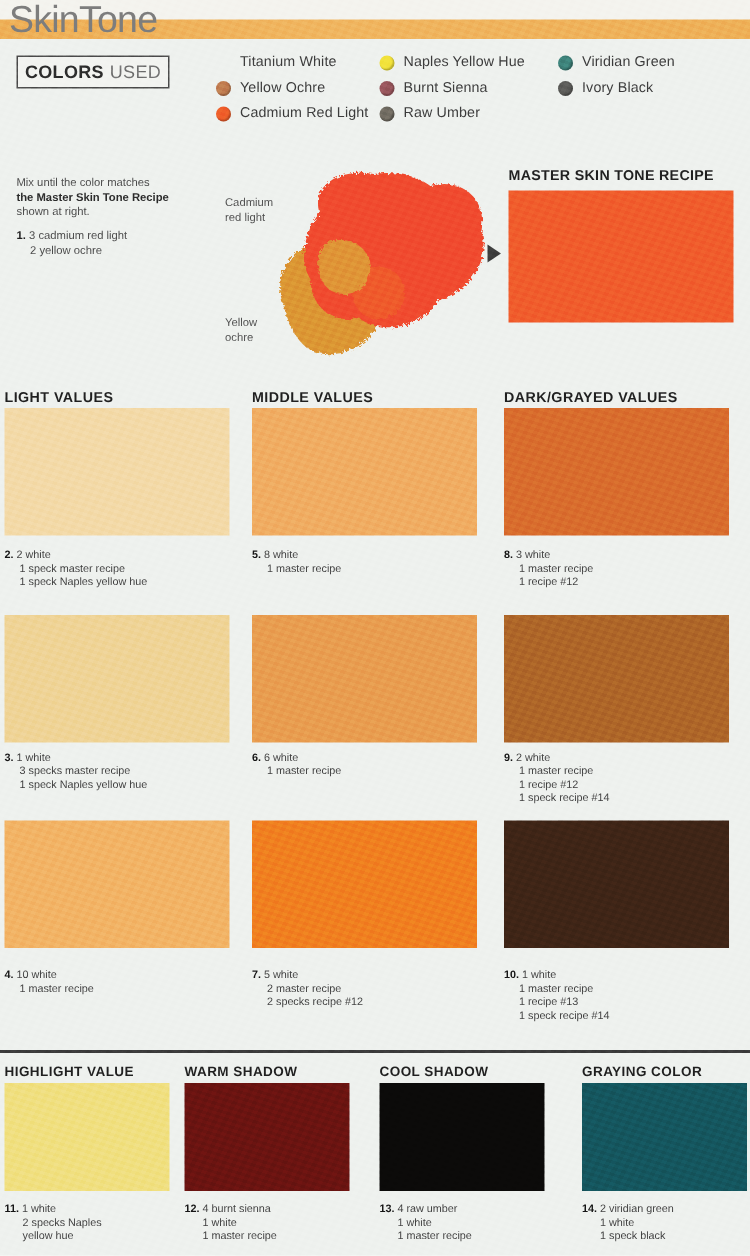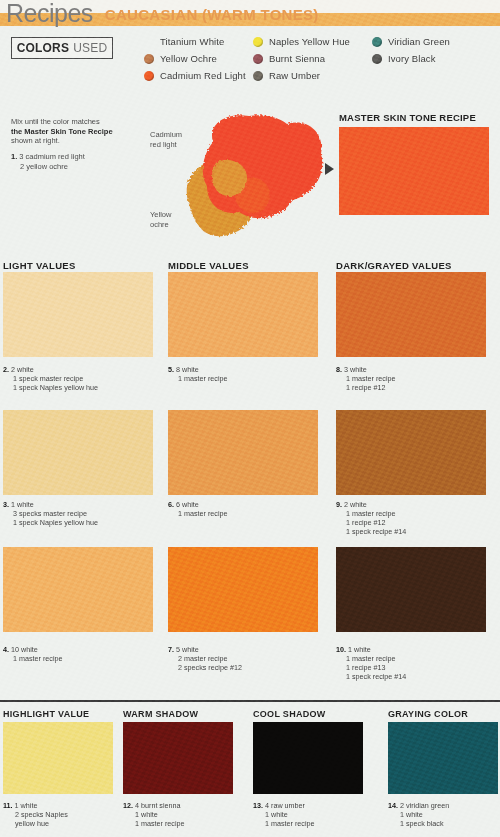--- a/index.html
+++ b/index.html
@@ -121,22 +121,21 @@
       repeating-linear-gradient(17deg, rgba(255,255,255,.05) 0 2px, rgba(0,0,0,.025) 2px 4px),
       repeating-linear-gradient(-63deg, rgba(255,255,255,.04) 0 3px, rgba(0,0,0,.02) 3px 6px);
     mix-blend-mode:overlay;
   }
 </style>
 </head>
 <body>
 
 <div class="header-band" style="background: linear-gradient(90deg, rgb(238, 174, 85) 0%, rgb(240, 180, 94) 45%, rgb(238, 174, 85) 100%);"></div>
 <div class="title-wrap">
-  <span class="t-recipes">Recipes</span>
-  <span class="t-sub" style="color: rgb(231, 154, 82);">CAUCASIAN (WARM TONES)</span>
+  <span class="t-recipes">SkinTone</span>
 </div>
 
 <div class="colors-used-box">
   <span class="cu-bold">COLORS</span>
   <span class="cu-light">USED</span>
 </div>
 <div class="legend">
   <div class="legend-col c1">
       <div class="legend-item">
         <span class="dot blank" style="background: transparent;"></span>

